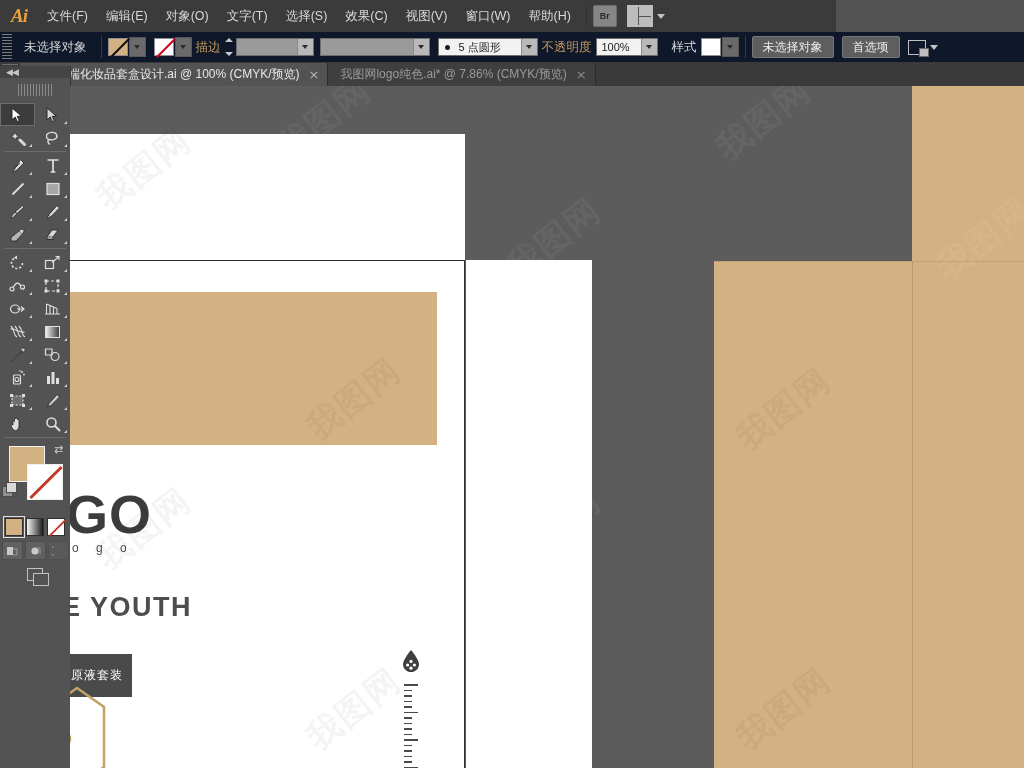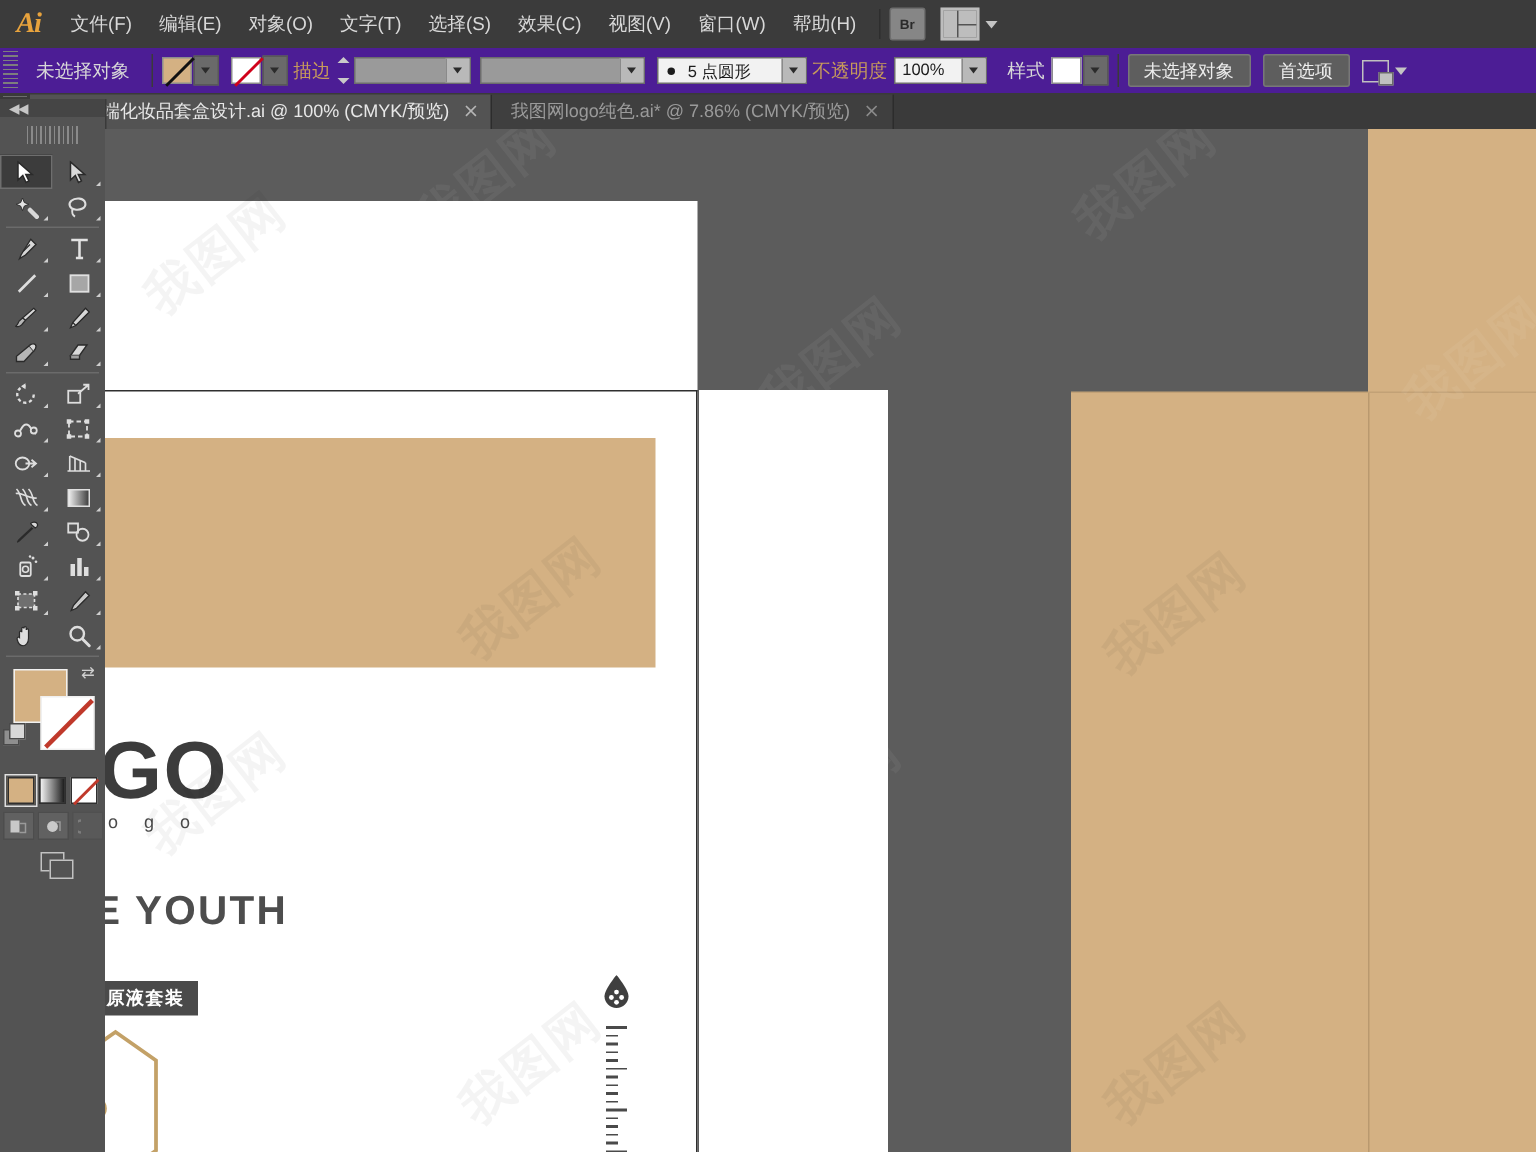--- a/index.html
+++ b/index.html
@@ -7,21 +7,21 @@
     width:1024px;height:768px;overflow:hidden;
     background:#535353;
     font-family:"Liberation Sans","DejaVu Sans",sans-serif;
     font-size:12px;color:#d6d6d6;
     -webkit-font-smoothing:antialiased;
   }
   #app{position:relative;width:1024px;height:768px;}
 
   
   .menubar{
-    position:absolute;left:0;top:0;width:1024px;height:32px;
+    position:absolute;left:0;top:0;width:836px;height:32px;
     background:#3b3b3b;
     display:flex;align-items:center;
     border-bottom:1px solid #2b2b2b;
   }
   .ai-logo{
     width:38px;height:32px;display:flex;align-items:center;justify-content:center;
     color:#e8a33d;font-size:19px;font-weight:bold;font-style:italic;
     font-family:"Liberation Serif","DejaVu Serif",serif;
     letter-spacing:-1px;
   }
@@ -45,21 +45,21 @@
   .arrange-ico i{background:#bdbdbd;display:block;}
   .arrange-ico i:nth-child(1){grid-row:1 / span 2;}
   .caret{
     width:0;height:0;border-left:4px solid transparent;border-right:4px solid transparent;
     border-top:5px solid #c4c4c4;margin-left:4px;
   }
 
   
   .controlbar{
     position:absolute;left:0;top:32px;width:1024px;height:30px;
-    background:#4c1d95;border-bottom:2px solid #fdba74;
+    background:#0f172a;border-bottom:2px solid #fdba74;
     display:flex;align-items:center;
   }
   .grip{
     width:10px;height:26px;margin:0 4px 0 2px;
     background:repeating-linear-gradient(to bottom,#7d7d7d 0 1px,transparent 1px 3px);
   }
   .sel-label{font-size:12.5px;color:#d8d8d8;padding:0 8px;white-space:nowrap;}
   .cb-sep{width:1px;height:22px;background:#3a3a3a;margin:0 6px;}
   .swatch-grp{display:flex;align-items:center;}
   .swatch{
@@ -231,21 +231,21 @@
   .logo-txt{
     position:absolute;font-family:"Liberation Sans",sans-serif;
     color:#3c3c3c;white-space:nowrap;
   }
   .logo-main{font-size:54px;font-weight:bold;letter-spacing:1px;line-height:1;}
   .logo-sub{font-size:12px;letter-spacing:7px;color:#4a4a4a;}
   .prod-1{font-size:27px;color:#4d4d4d;letter-spacing:1.5px;line-height:1;font-weight:700;}
   .prod-2{font-size:27px;color:#3f3f3f;letter-spacing:1px;line-height:1;}
   .cn-badge{
     position:absolute;background:#4a4a4a;color:#fff;font-size:12px;
-    padding:3px 9px;white-space:nowrap;letter-spacing:1px;font-weight:bold;
+    padding:13px 9px;white-space:nowrap;letter-spacing:1px;font-weight:normal;
   }
   .droplet{position:absolute;}
   .scale-marks{position:absolute;}
   .scale-marks i{display:block;background:#4a4a4a;height:1.5px;margin-bottom:4px;}
 
   
   .wm{
     position:absolute;pointer-events:none;
     color:rgba(255,255,255,0.055);
     font-size:34px;font-weight:bold;

